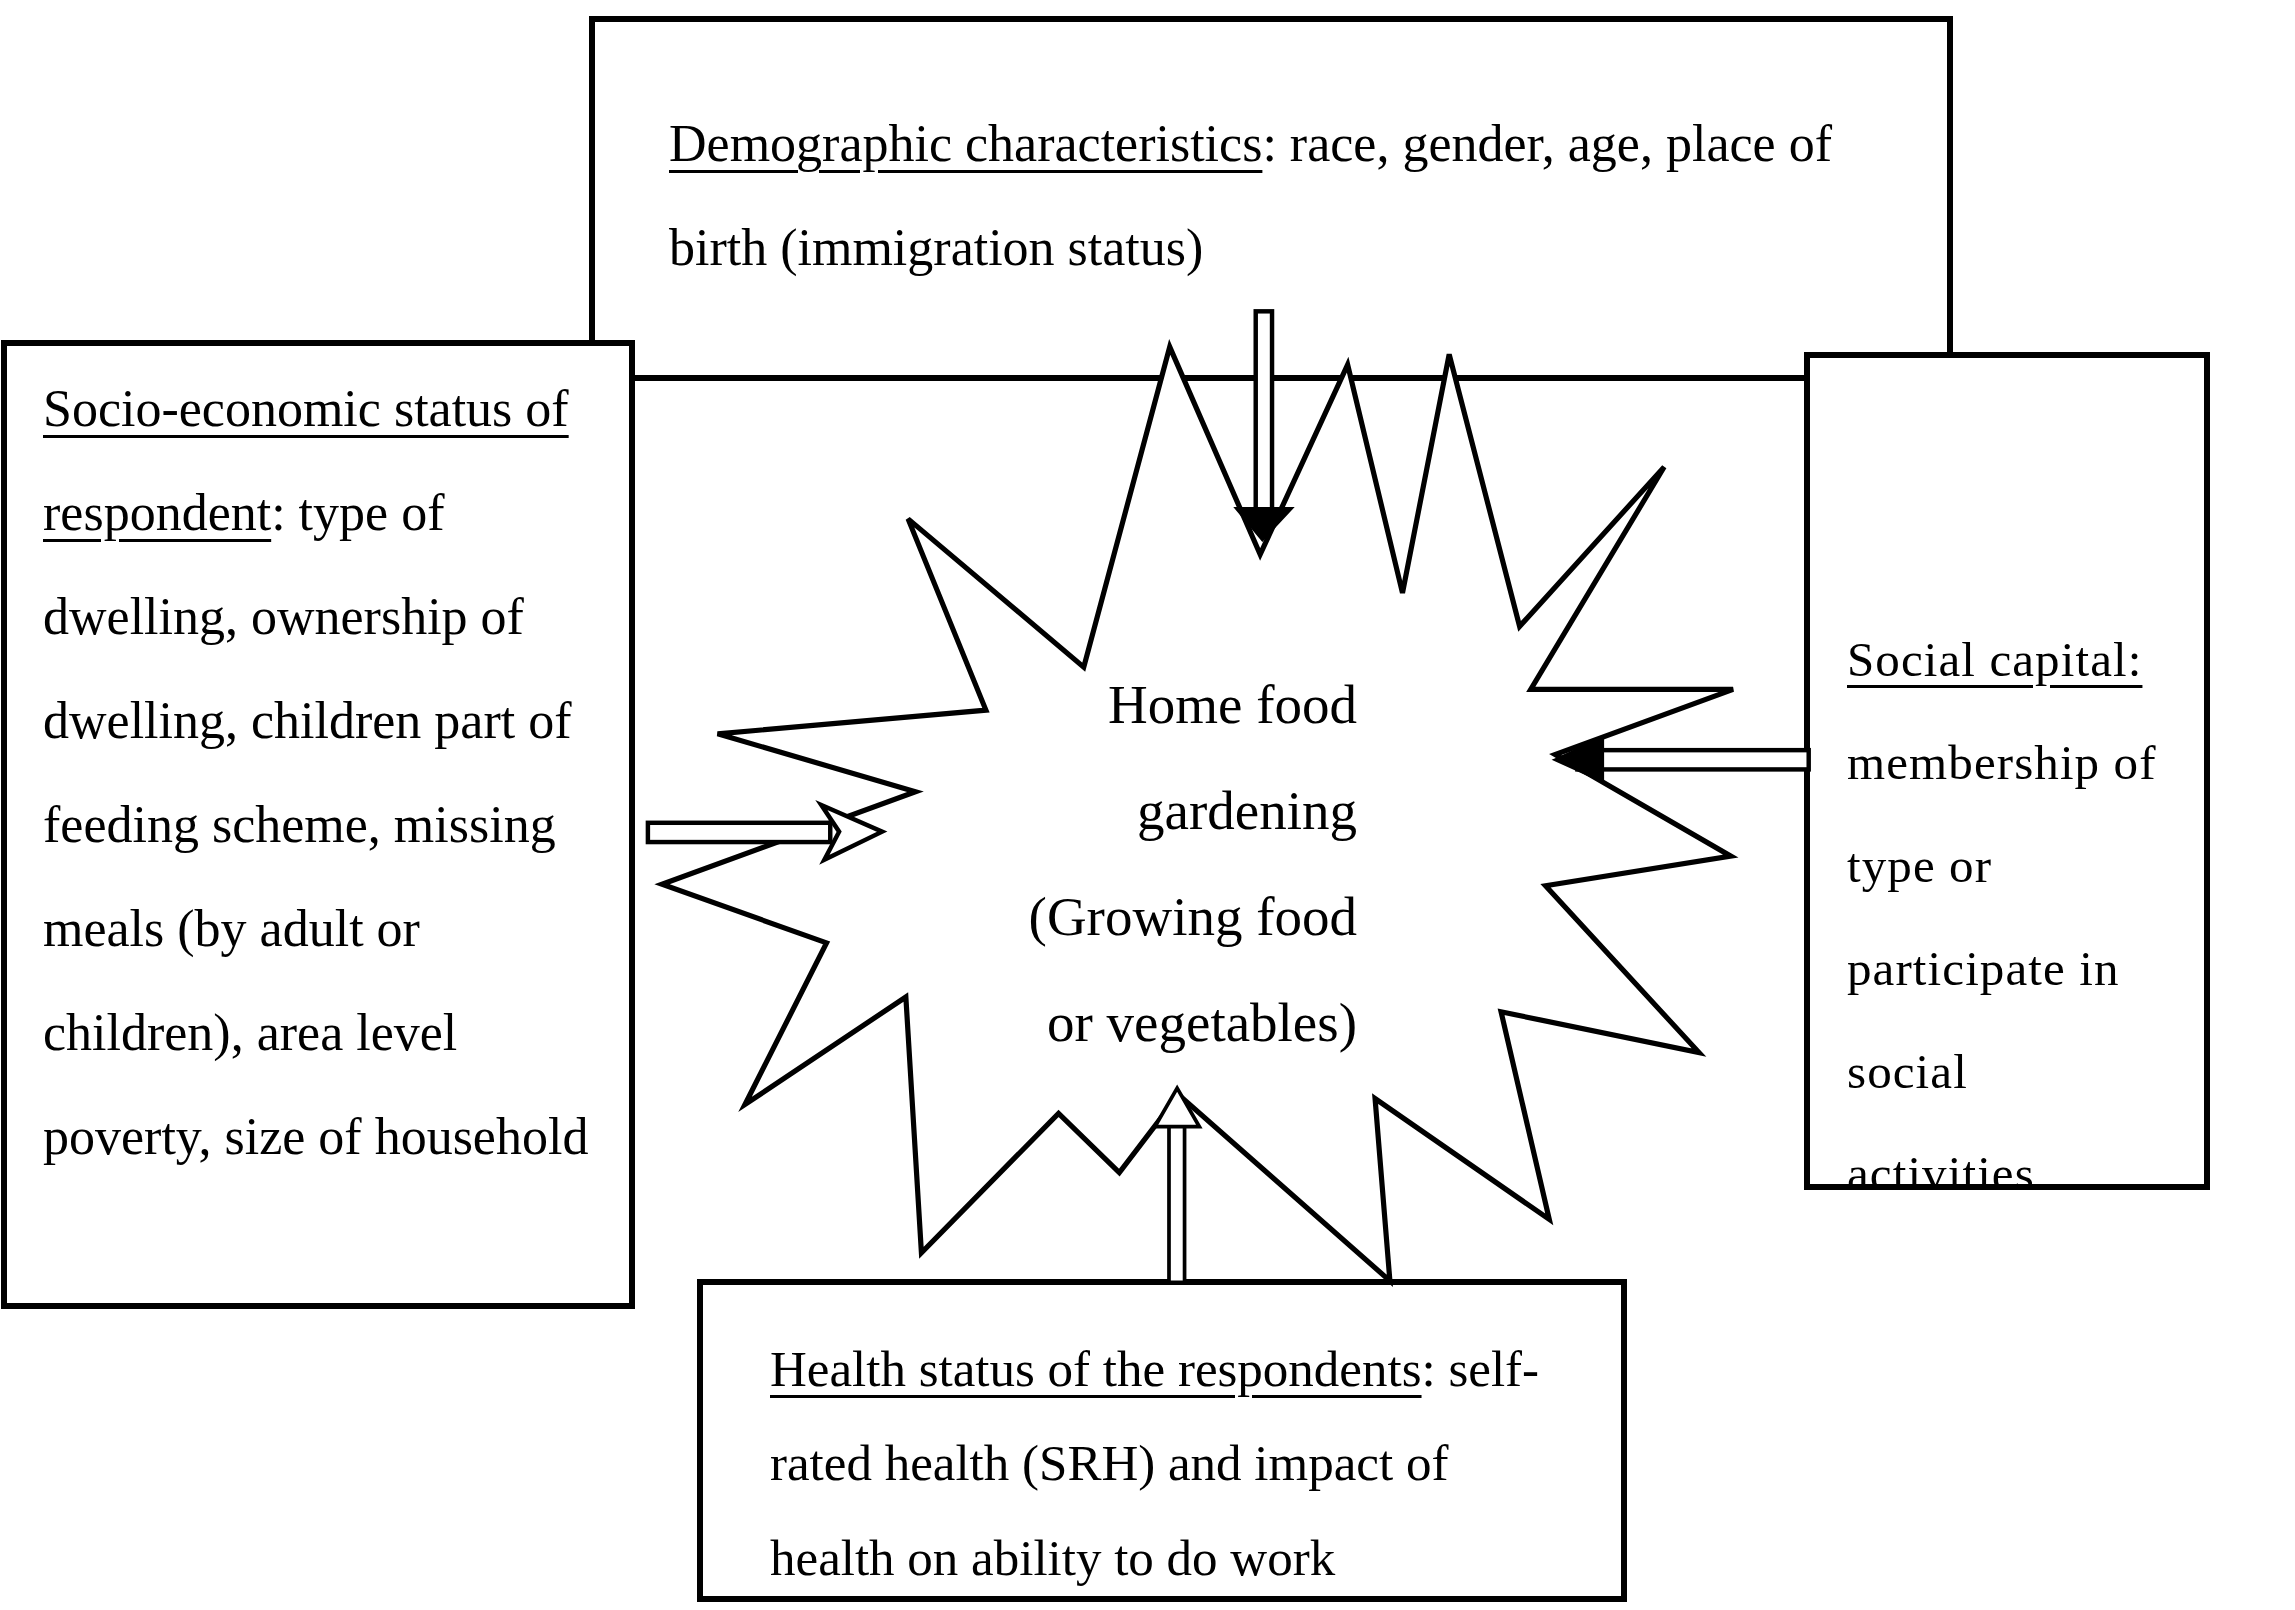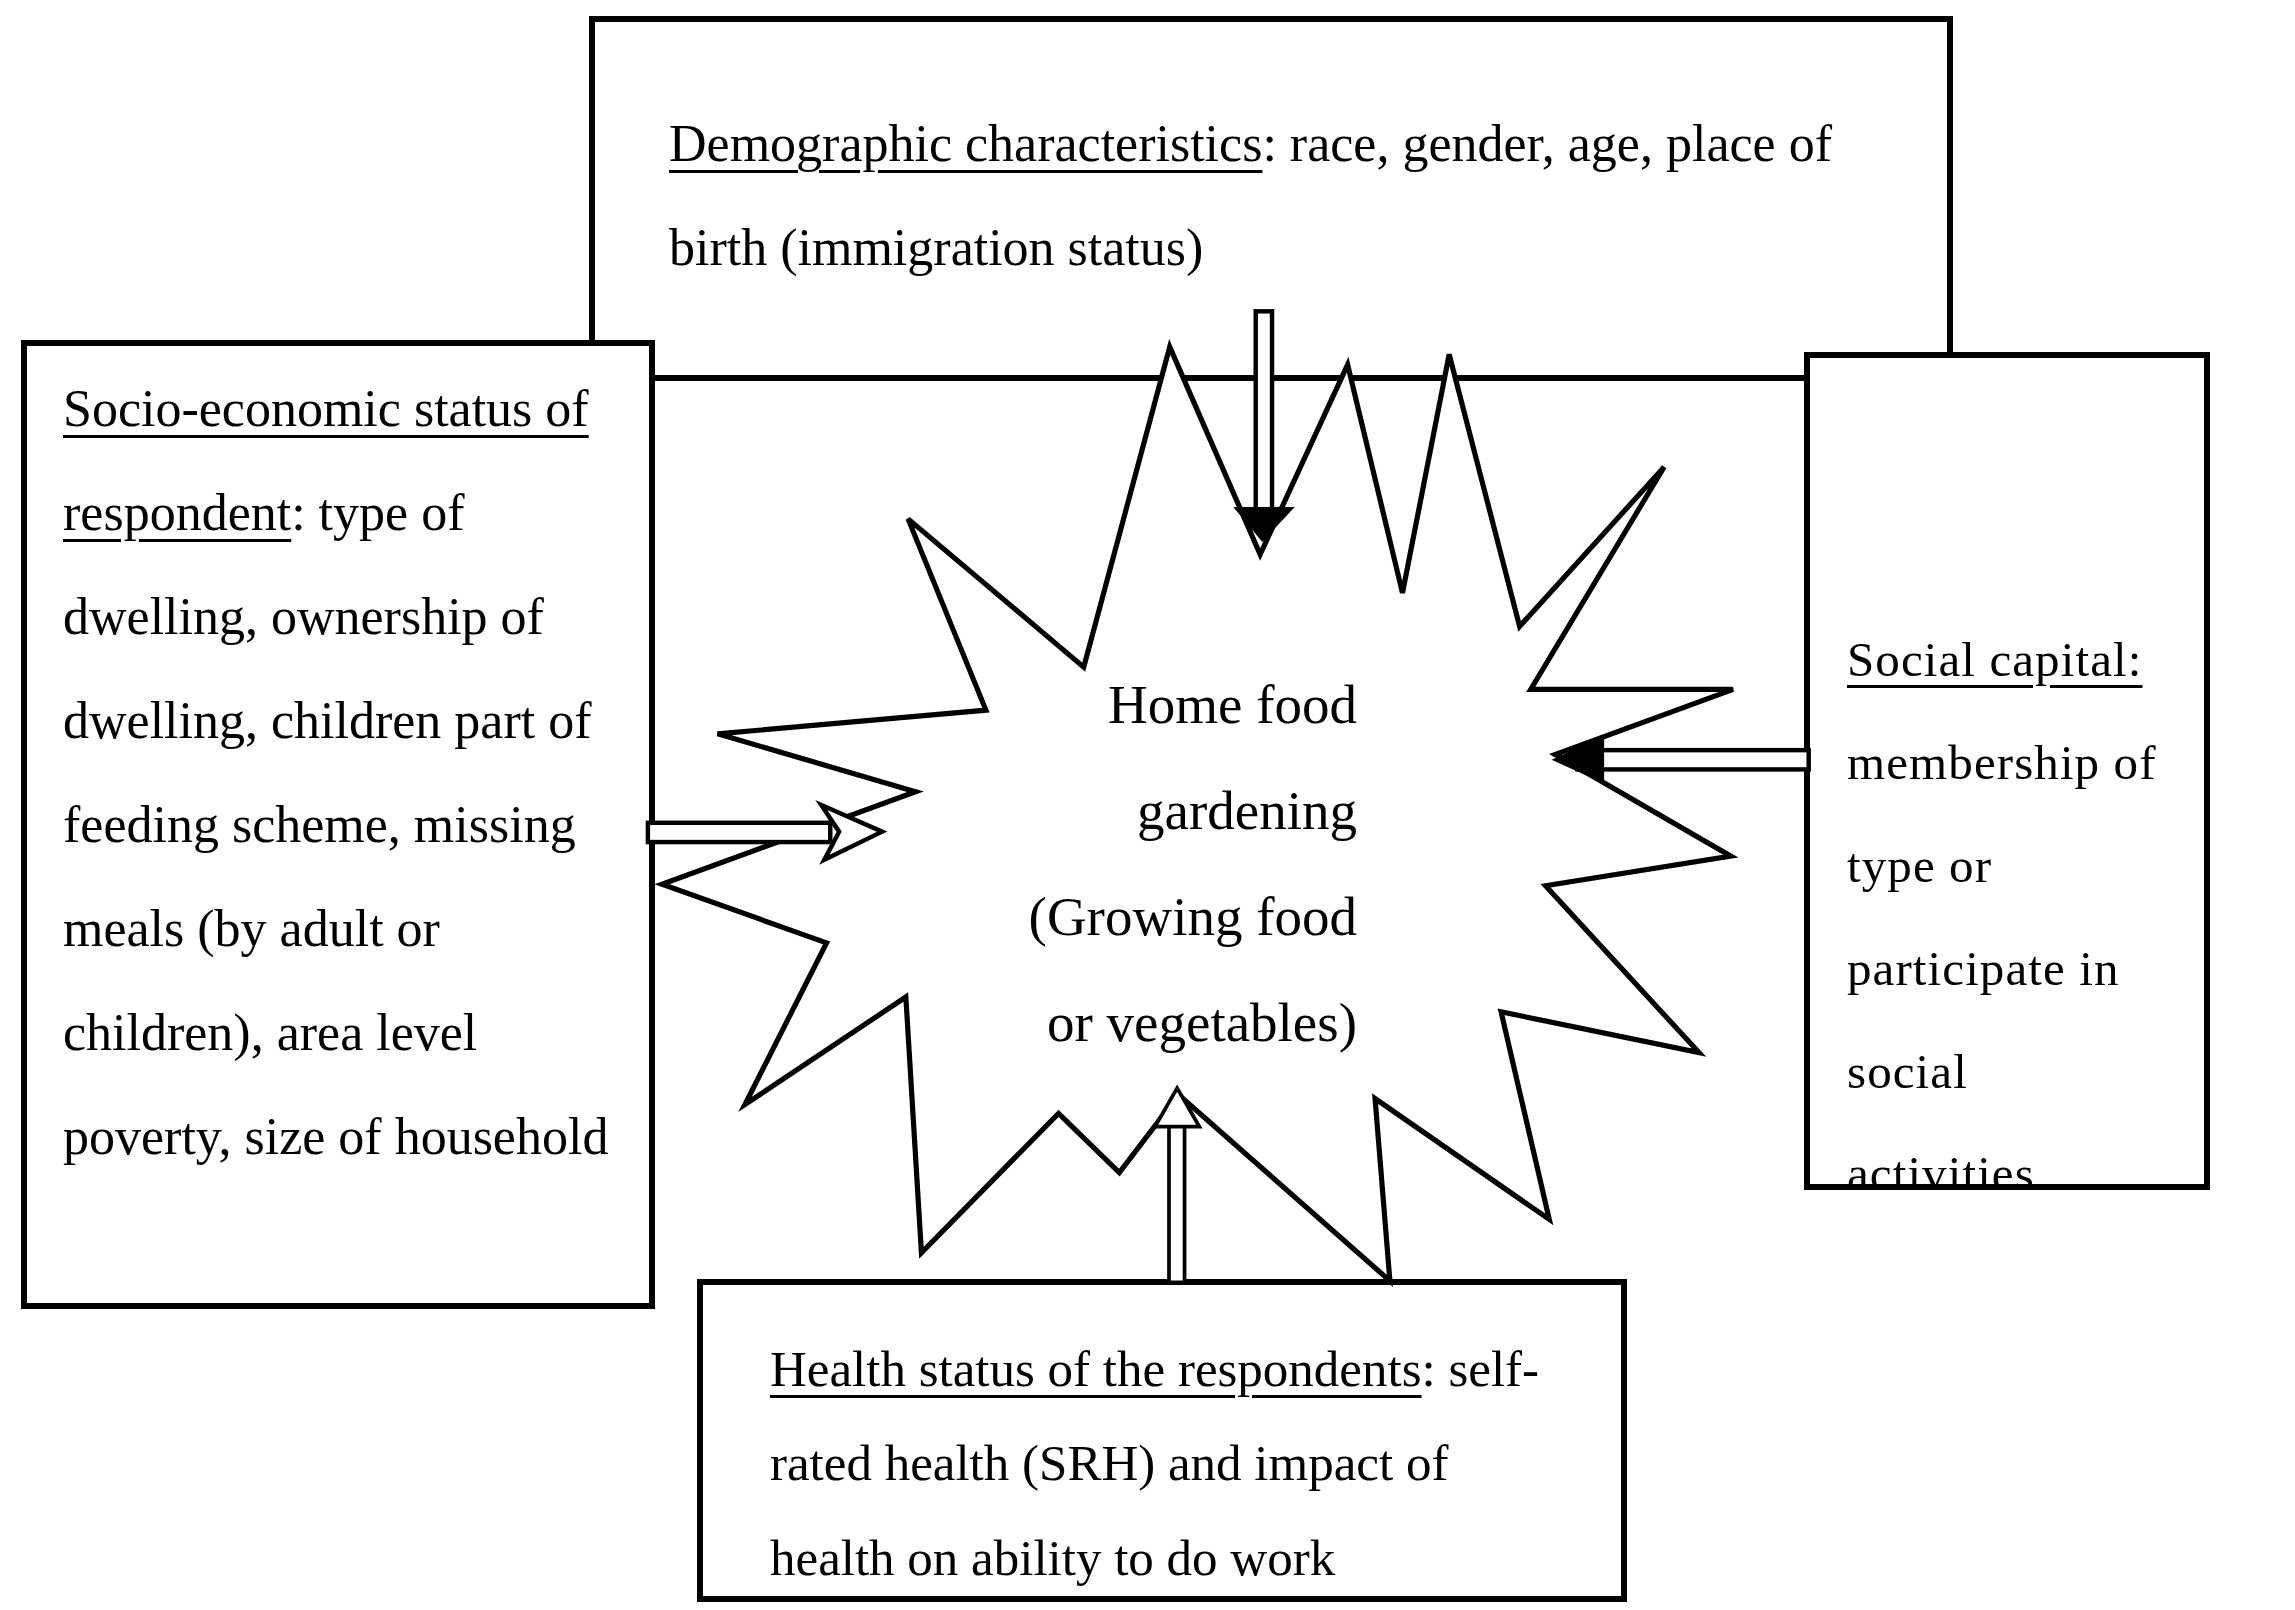--- a/index.html
+++ b/index.html
@@ -32,21 +32,21 @@
     text-underline-offset: 9px;
   }
   #box-demographic {
     left: 549px; top: 16.3px;
     width: 1364px; height: 365px;
     font-size: 52px; line-height: 2.0;
     padding: 70px 74px 0 74px;
     margin-left: 40px;
   }
   #box-socioeconomic {
-    left: 21px; top: 340px;
+    left: 1px; top: 340px;
     width: 634px; height: 969px;
     font-size: 52px; line-height: 2.0;
     padding: 11px 36px 0 36px;
   }
   #box-social {
     left: 1804px; top: 352px;
     width: 406px; height: 838px;
     font-size: 49px; line-height: 2.1;
     letter-spacing: 1.1px;
     padding: 251px 37px 0 37px;

